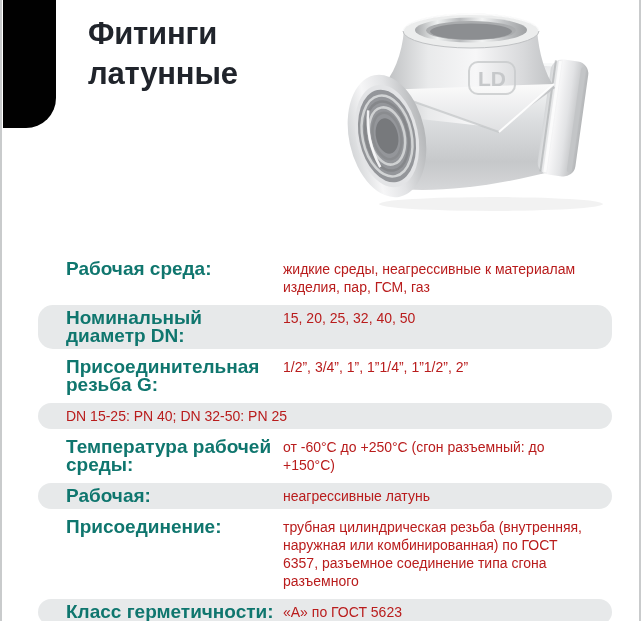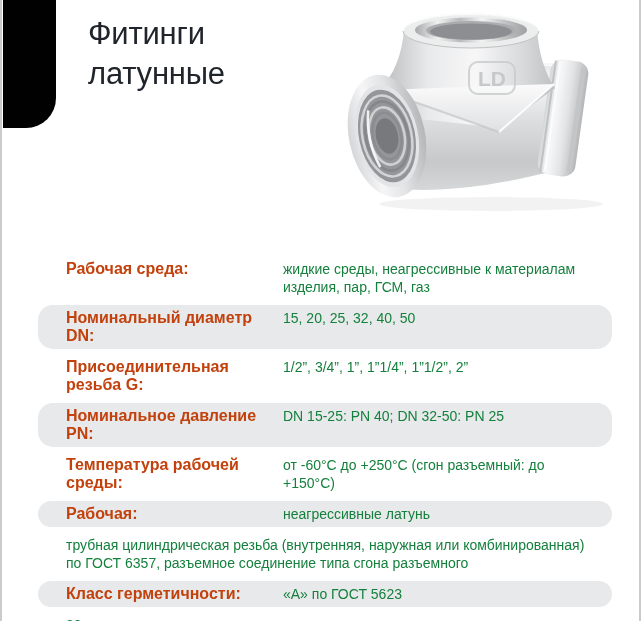--- a/index.html
+++ b/index.html
@@ -11,38 +11,38 @@
   }
   .edge { position:absolute; top:0; bottom:0; width:2px; background:#c9cbcc; }
   .edge-left  { left:0; }
   .edge-right { left:639px; }
   .corner-block {
     position:absolute; left:3px; top:0; width:53px; height:128px;
     background:#010101; border-radius:0 0 30px 0;
   }
   .title {
     position:absolute; left:88px; top:14px; width:230px;
-    font-size:31px; line-height:40px; font-weight:400; color:#20242b;
+    font-size:31px; line-height:40px; font-weight:700; color:#20242b;
     letter-spacing:-0.2px;
   }
   .product { position:absolute; left:341px; top:2px; width:300px; height:212px; }
   .spec-table { position:absolute; left:38px; top:256px; width:574px; }
   .row {
     display:flex; align-items:flex-start;
     padding:4px 20px 4px 28px; margin-bottom:5px;
     border-radius:15px; background:transparent;
   }
   .row.alt { background:#e7e9ea; }
   .spec-label {
     width:217px; flex:0 0 217px;
-    font-size:16px; line-height:18px; font-weight:700; color:#c2410c;
+    font-size:19px; line-height:18px; font-weight:700; color:#0f766e;
   }
   .spec-value {
     flex:1; padding-right:4px;
-    font-size:14px; line-height:18px; font-weight:400; color:#15803d;
+    font-size:14px; line-height:18px; font-weight:400; color:#b91c1c;
   }
 </style>
 </head>
 <body>
 
 <div class="page">
 
   <div class="edge edge-left"></div>
   <div class="edge edge-right"></div>
 
@@ -138,32 +138,32 @@
       </div>
       <div class="row alt">
         <div class="spec-label">Номинальный диаметр DN:</div>
         <div class="spec-value">15, 20, 25, 32, 40, 50</div>
       </div>
       <div class="row">
         <div class="spec-label">Присоединительная резьба G:</div>
         <div class="spec-value">1/2”, 3/4”, 1”, 1”1/4”, 1”1/2”, 2”</div>
       </div>
       <div class="row alt">
-        <div class="spec-label">Номинальное давление PN:</div>
         <div class="spec-value">DN 15-25: PN 40; DN 32-50: PN 25</div>
       </div>
       <div class="row">
         <div class="spec-label">Температура рабочей среды:</div>
         <div class="spec-value">от -60°С до +250°С (сгон разъемный: до +150°С)</div>
       </div>
       <div class="row alt">
         <div class="spec-label">Рабочая:</div>
         <div class="spec-value">неагрессивные латунь</div>
       </div>
       <div class="row">
+        <div class="spec-label">Присоединение:</div>
         <div class="spec-value">трубная цилиндрическая резьба (внутренняя, наружная или комбинированная) по ГОСТ 6357, разъемное соединение типа сгона разъемного</div>
       </div>
       <div class="row alt">
         <div class="spec-label">Класс герметичности:</div>
         <div class="spec-value">«А» по ГОСТ 5623</div>
       </div>
       <div class="row">
         <div class="spec-value">30 лет</div>
       </div>
     </div>

